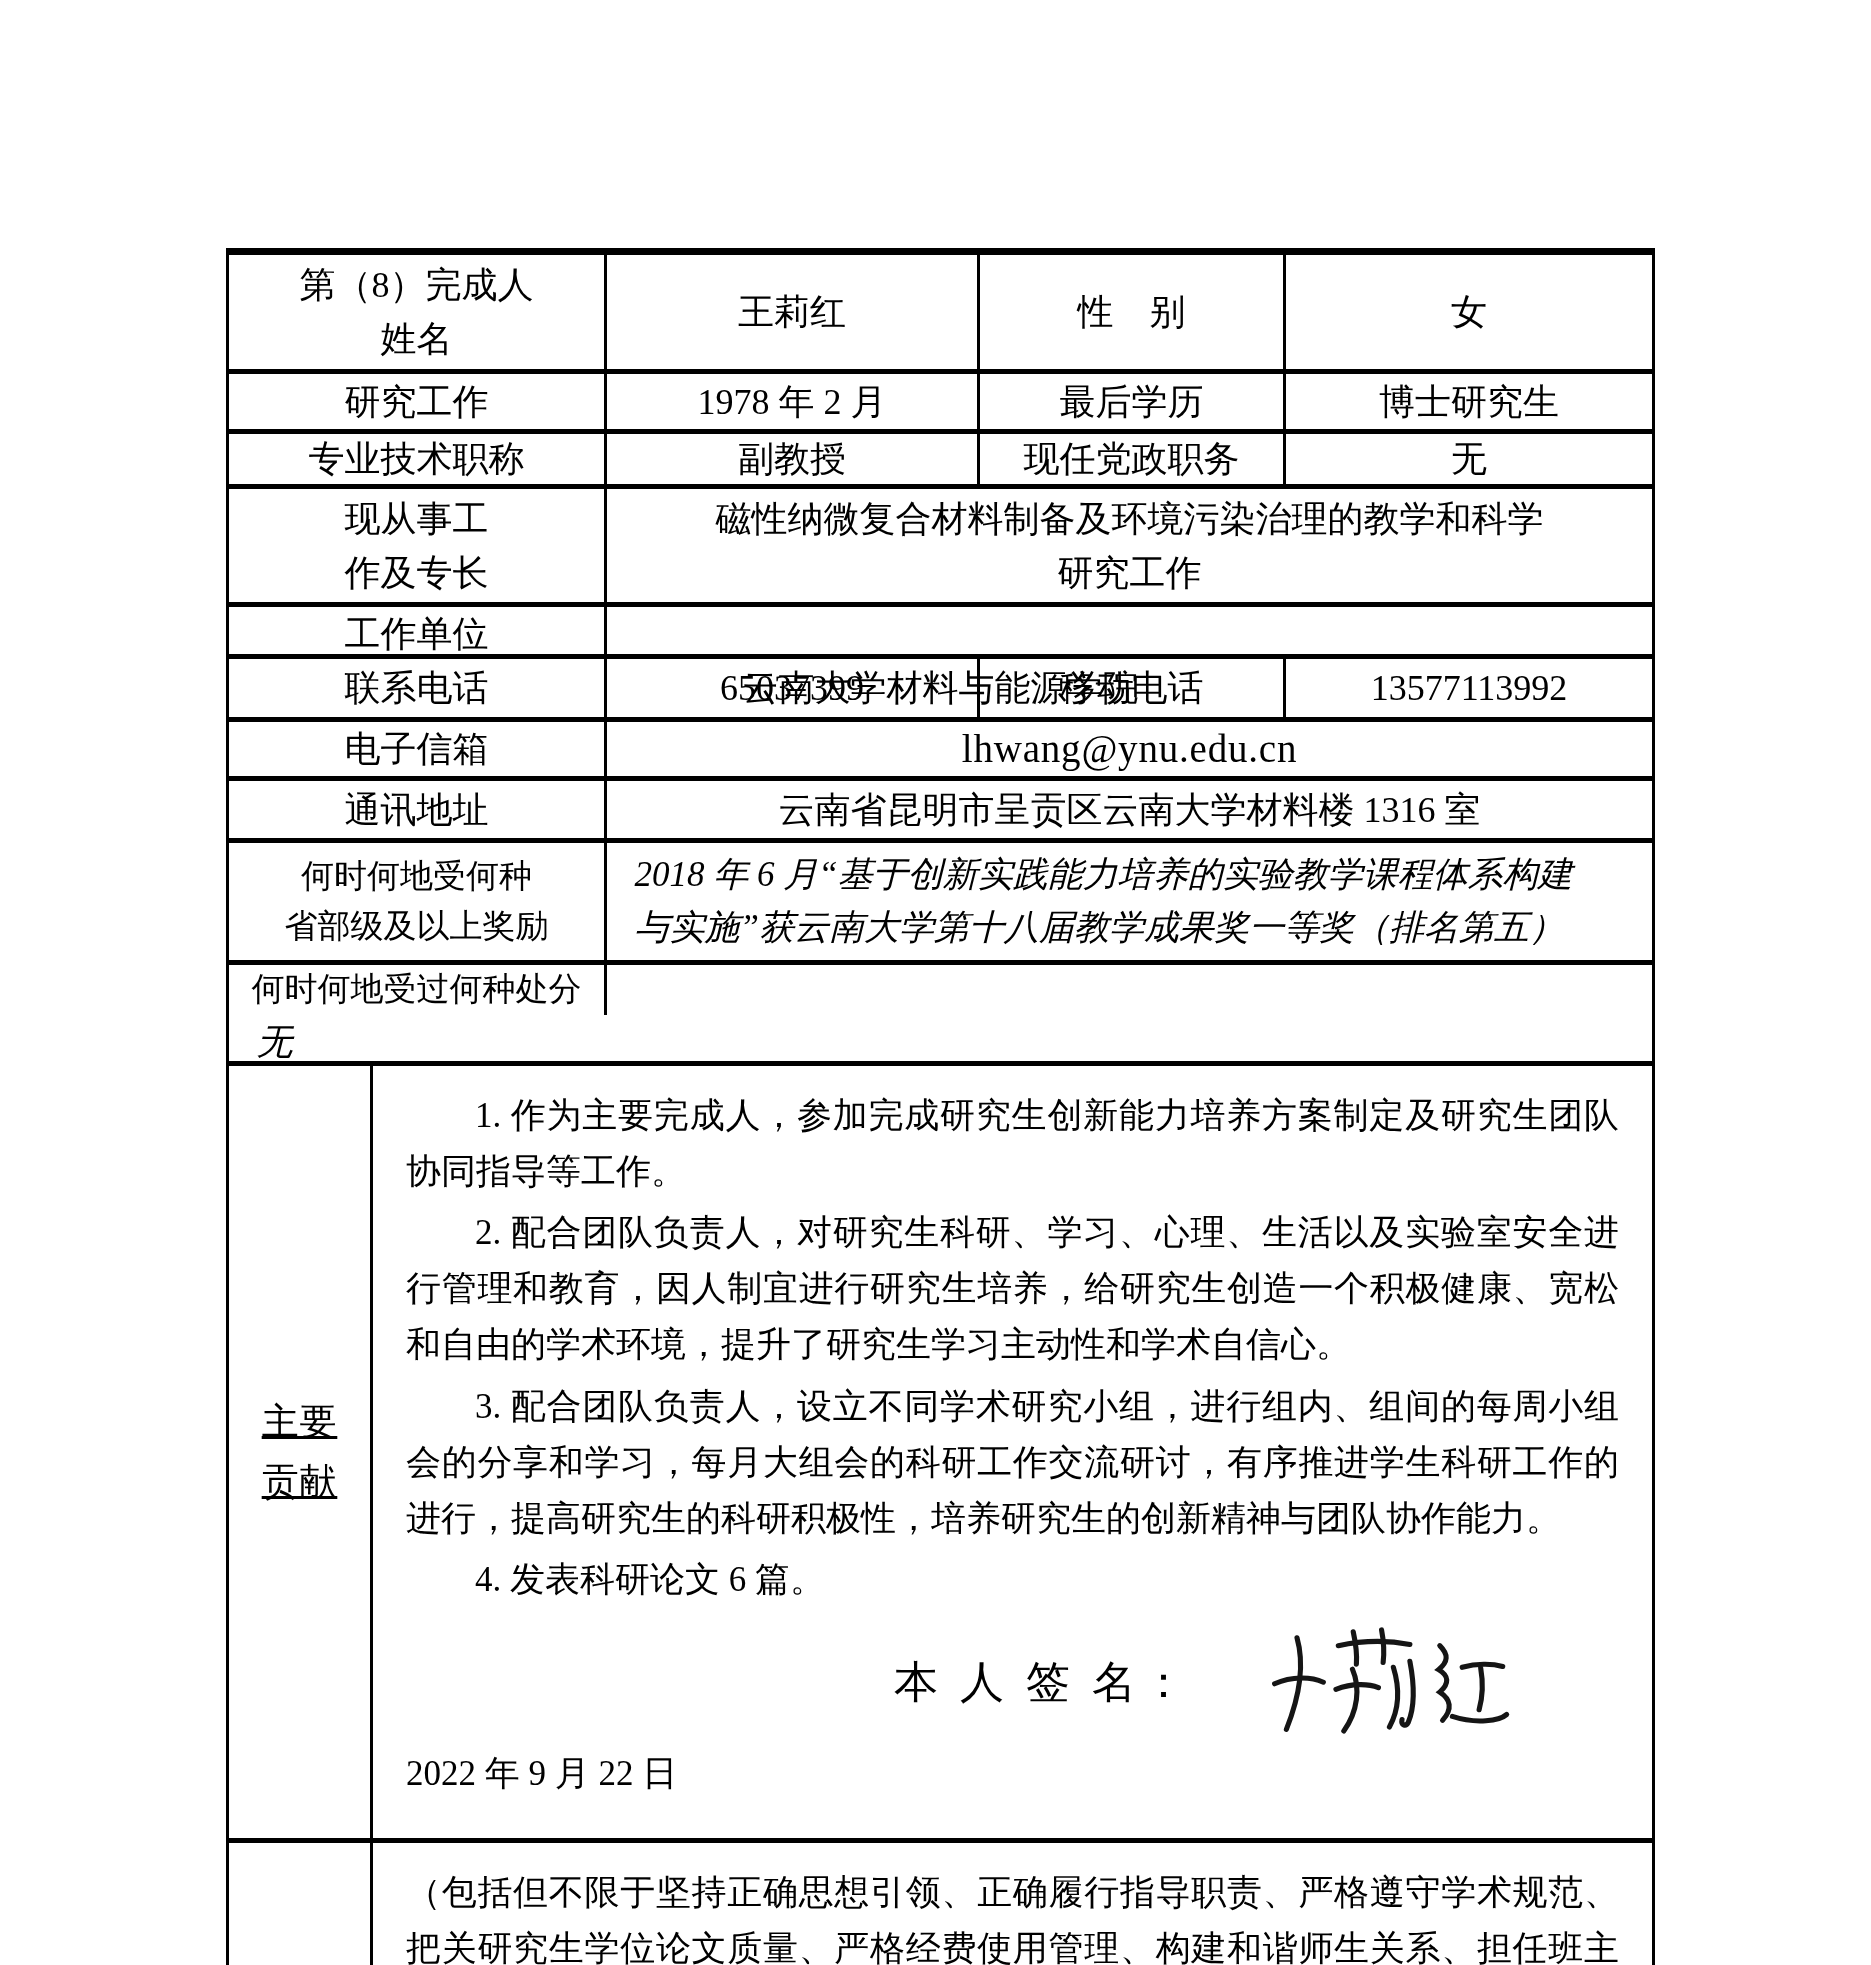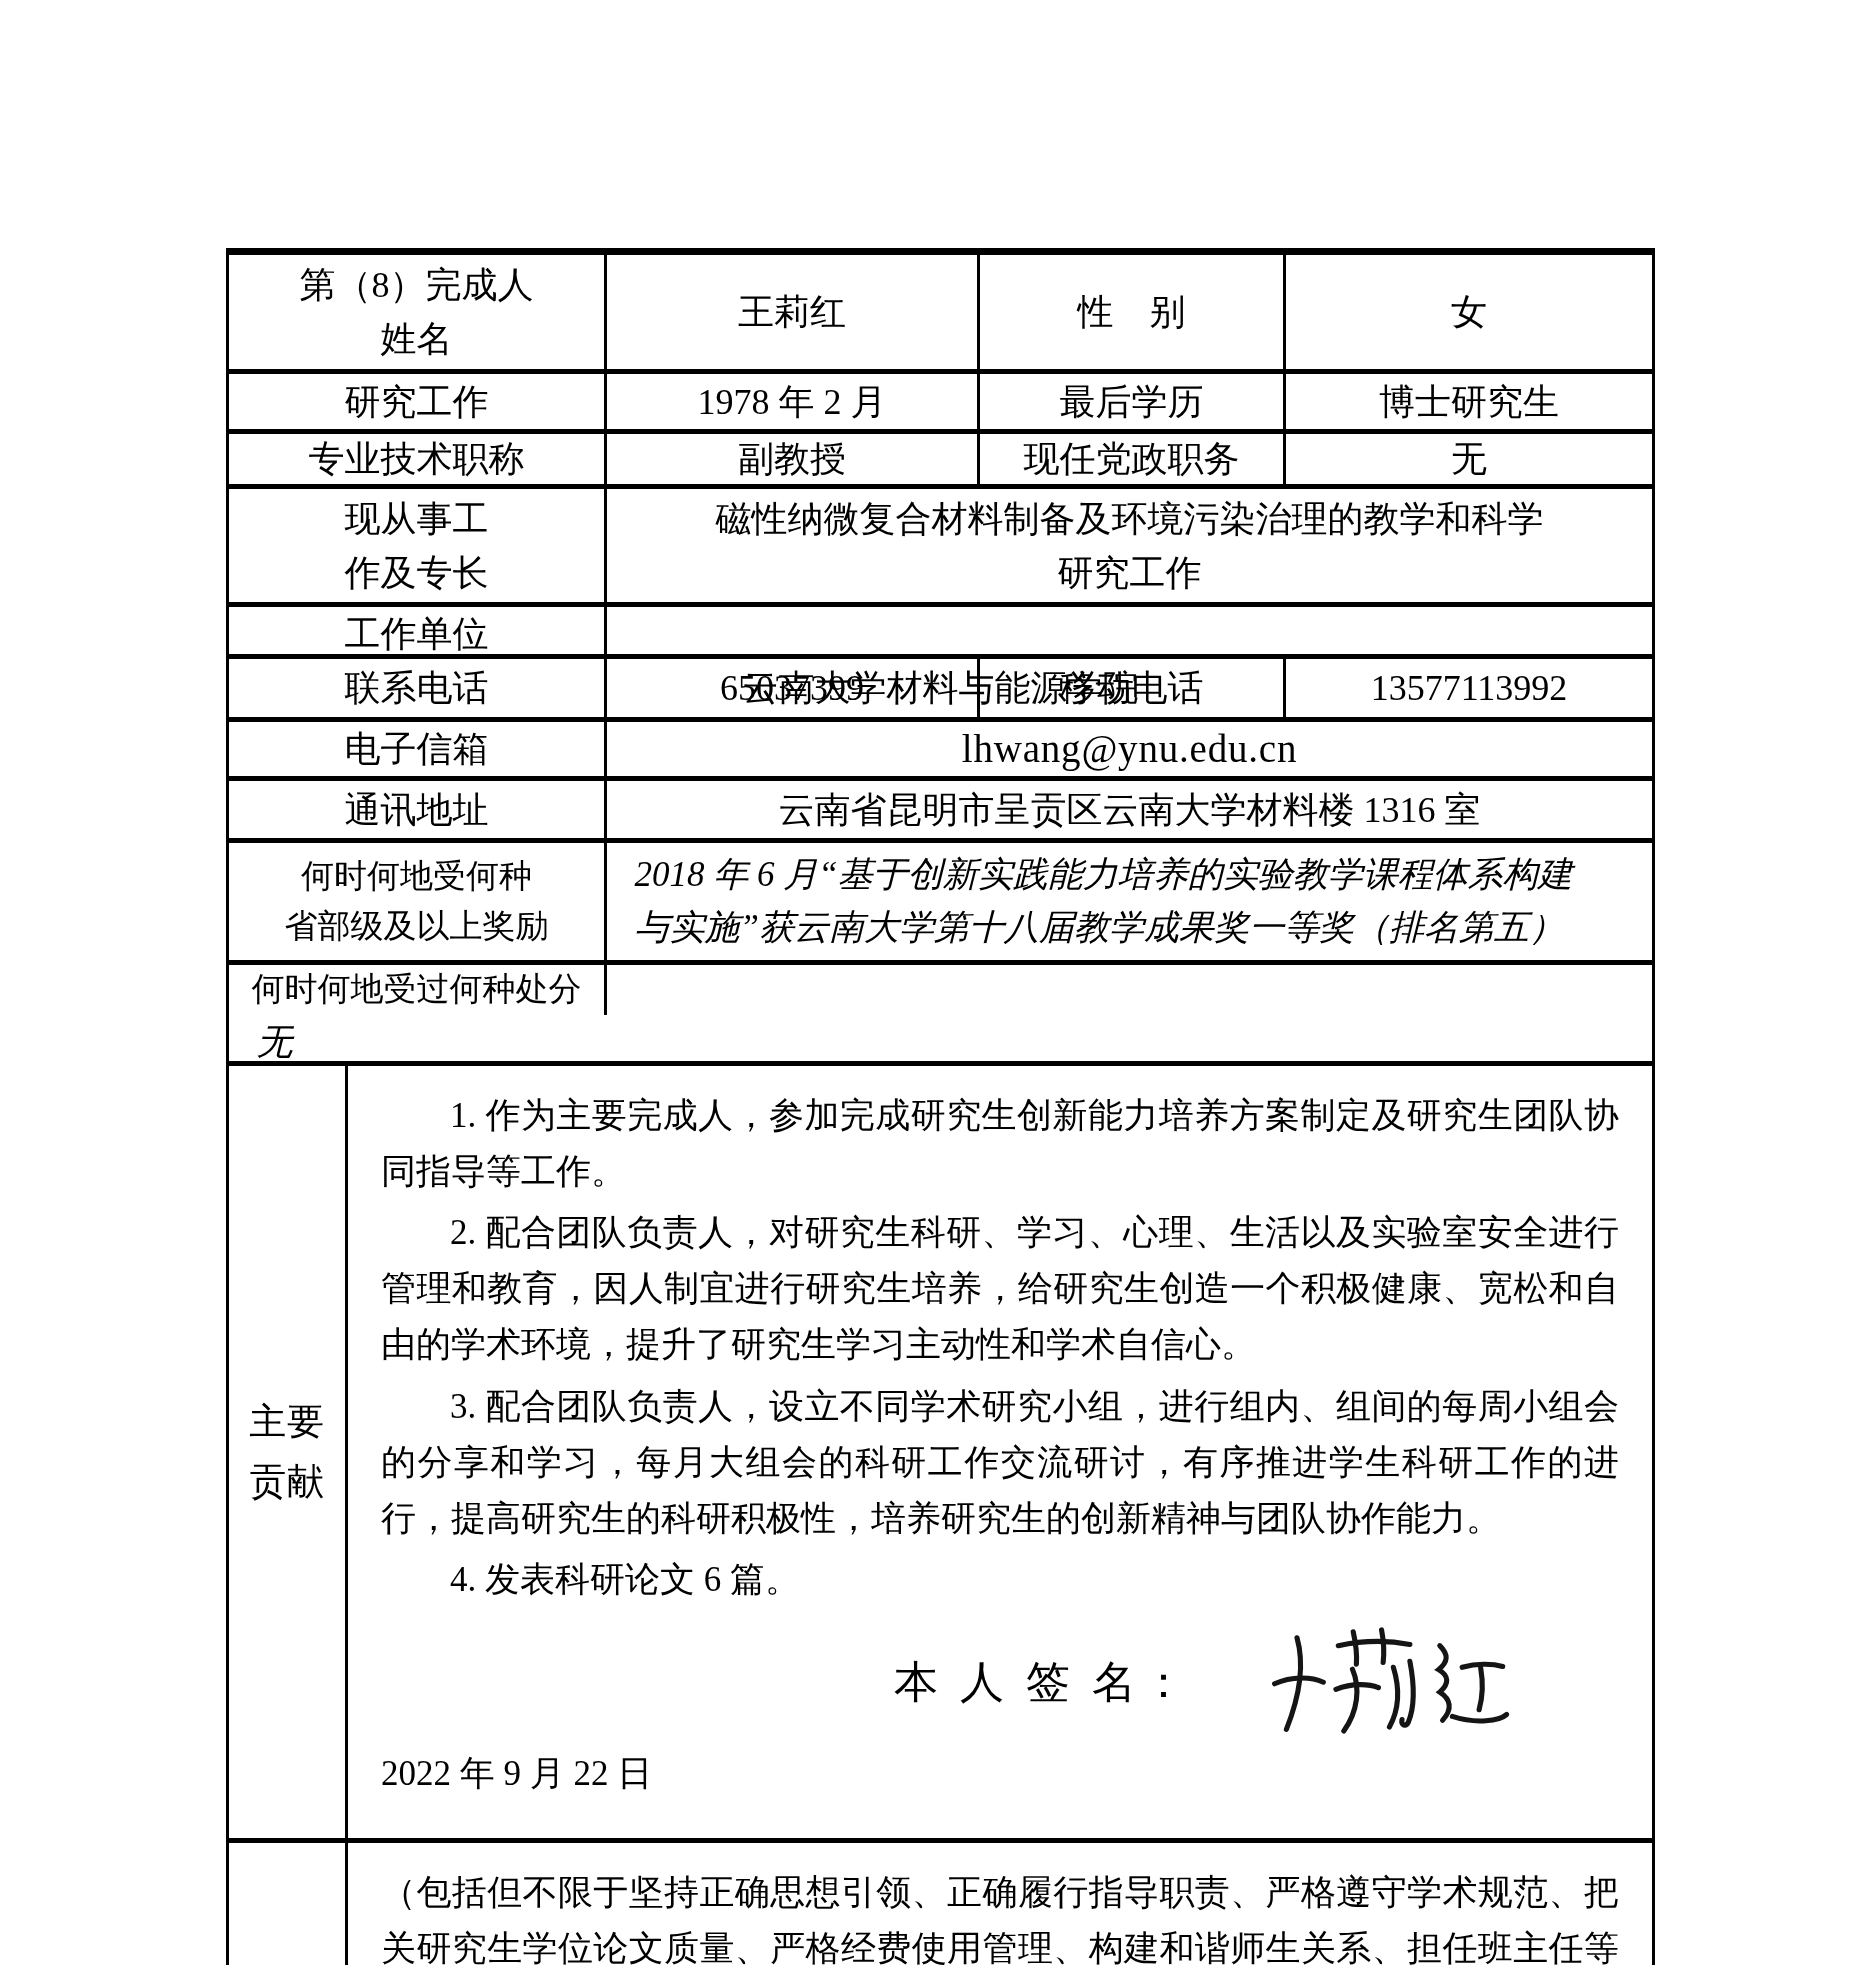--- a/index.html
+++ b/index.html
@@ -11,21 +11,21 @@
   .row{display:flex;border-bottom:5.5px solid #000;}
   .row:last-child{border-bottom:none;}
   .cell{display:flex;align-items:center;justify-content:center;text-align:center;
         border-right:3.5px solid #000;overflow:visible;}
   .cell:last-child{border-right:none;}
   .c1{width:378px;flex:none;}
   .c2{width:373px;flex:none;}
   .c3{width:306px;flex:none;}
   .c4{flex:1;}
   .span{flex:1;}
-  .cL{width:119px;flex:none;}
+  .cL{width:144px;flex:none;text-decoration:underline;}
   .cC{flex:1;}
   .r1{height:119px;} .r2{height:60px;} .r3{height:55px;} .r4{height:118px;}
   .r5{height:52px;flex-direction:column;} .r6{height:63px;} .r7{height:59px;} .r8{height:62px;}
   .r9{height:122px;} .r10{height:101px;flex-direction:column;} .r11{height:777px;} .r12{height:503px;}
   .lbl{font-size:36px;line-height:1.5;}
   .val{font-size:36px;line-height:1.5;}
   .pre{white-space:pre-line;}
   .smalllbl{font-size:33px;}
   .email{font-size:39px;letter-spacing:0.8px;}
   .leftcell{justify-content:flex-start;text-align:left;padding-left:27.5px;font-style:italic;}

